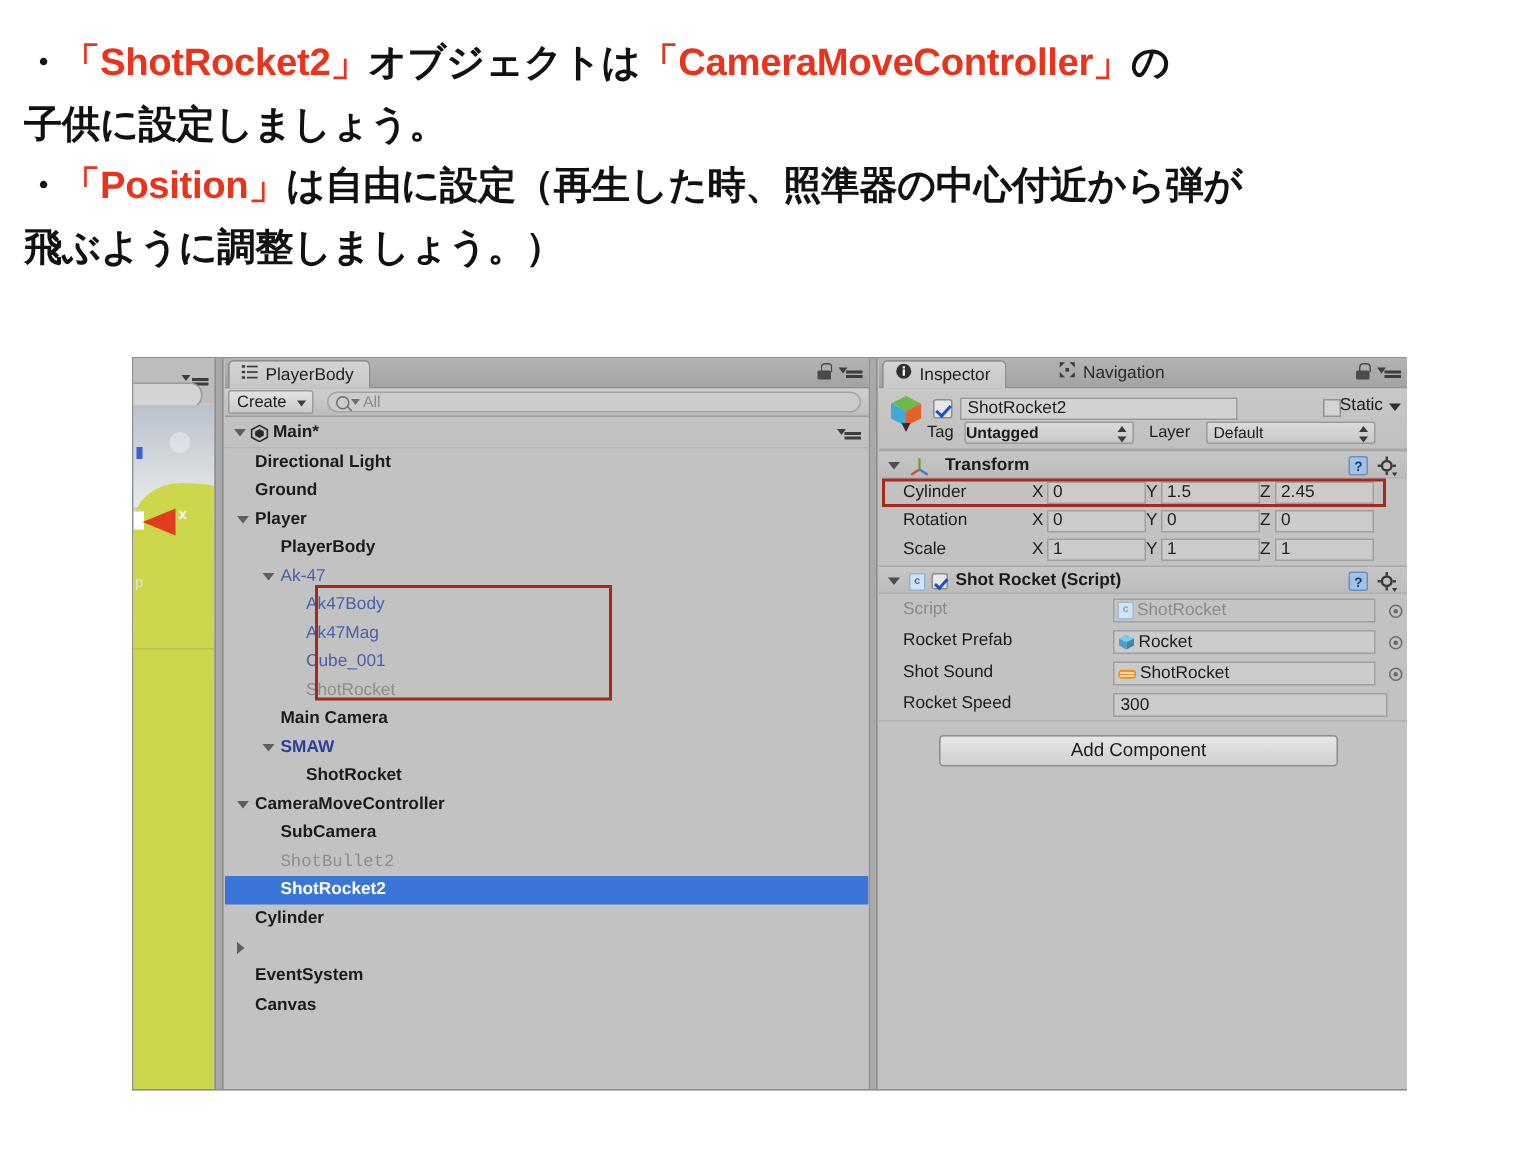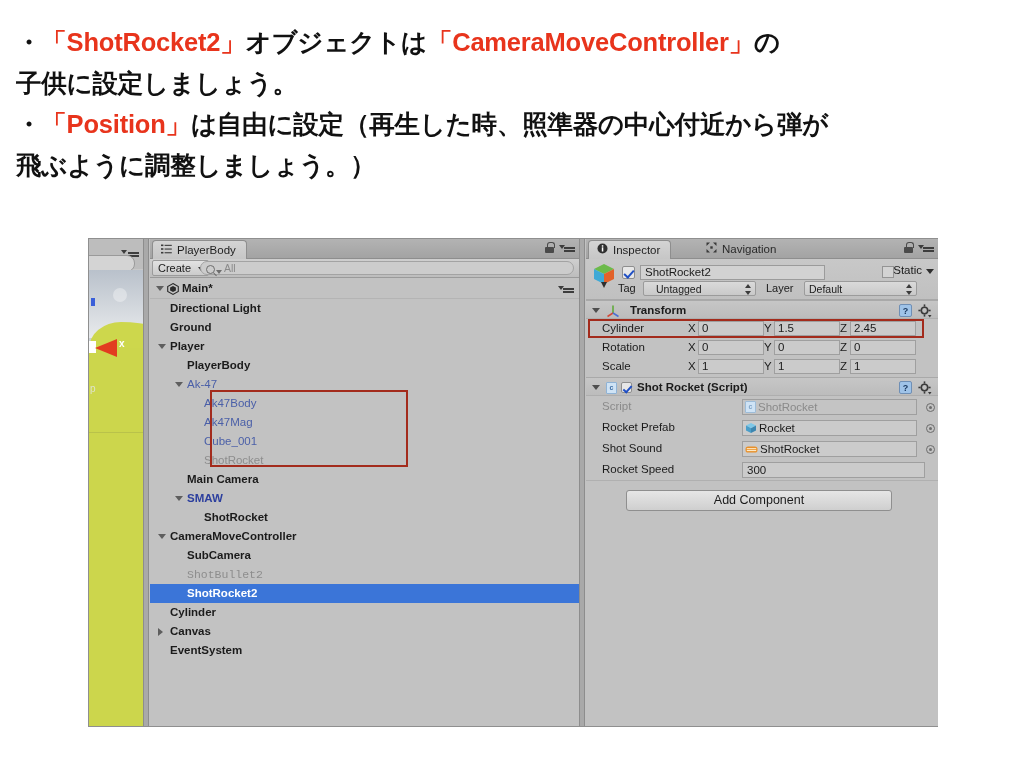--- a/index.html
+++ b/index.html
@@ -128,23 +128,23 @@
     background:linear-gradient(to bottom,#e2e2e2,#cbcbcb);
     border:1px solid #9b9b9b;border-radius:2px;box-sizing:border-box;
     font-size:11px;line-height:15px;padding-left:5px;color:#1b1b1b;
   }
   #create-btn .dd{
     position:absolute;right:4px;top:6px;width:0;height:0;
     border-left:3px solid transparent;border-right:3px solid transparent;
     border-top:4px solid #3b3b3b;
   }
   #hier-search{
-    position:absolute;left:50px;top:2px;right:5px;height:14px;
+    position:absolute;left:68px;top:2px;right:5px;height:14px;
     background:#cccccc;border:1px solid #a3a3a3;border-radius:7px;box-sizing:border-box;
-    display:flex;align-items:flex-end;padding-left:5px;
+    display:flex;align-items:center;padding-left:5px;
   }
   #hier-search .mag{
     width:7px;height:7px;border:1.3px solid #6d6d6d;border-radius:50%;
     position:relative;flex:none;
   }
   #hier-search .mag:after{
     content:"";position:absolute;right:-3px;bottom:-2px;width:4px;height:1.3px;
     background:#6d6d6d;transform:rotate(45deg);
   }
   #hier-search .sc{
@@ -224,21 +224,21 @@
   .static-dd{
     position:absolute;right:4px;top:10px;width:0;height:0;
     border-left:4px solid transparent;border-right:4px solid transparent;
     border-top:5px solid #2e2e2e;
   }
   .tag-lbl{position:absolute;left:32px;top:23px;font-size:11px;}
   .tag-pop{
     position:absolute;left:57px;top:22px;width:113px;height:15px;
     background:linear-gradient(to bottom,#dadada,#c9c9c9);
     border:1px solid #9b9b9b;border-radius:2px;box-sizing:border-box;
-    font-size:10.5px;line-height:14px;padding-left:12px;
+    font-size:10.5px;line-height:14px;padding-left:0;font-weight:bold;
   }
   .layer-lbl{position:absolute;left:180px;top:23px;font-size:11px;}
   .layer-pop{
     position:absolute;left:218px;top:22px;width:113px;height:15px;
     background:linear-gradient(to bottom,#dadada,#c9c9c9);
     border:1px solid #9b9b9b;border-radius:2px;box-sizing:border-box;
     font-size:10.5px;line-height:14px;padding-left:4px;
   }
   .updown{
     position:absolute;right:3px;top:2px;width:7px;height:11px;
@@ -475,21 +475,21 @@
             <span class="lbl c-gray" style="left: 37px; font-family: Liberation Mono, monospace;">ShotBullet2</span>
           </div>
           <div class="row sel">
             <span class="lbl c-dark b" style="left: 37px;">ShotRocket2</span>
           </div>
           <div class="row">
             <span class="lbl c-dark b" style="left: 20px;">Cylinder</span>
           </div>
           <div class="row">
             <span class="tw closed" style="left: 8px;"></span>
-            <span class="lbl c-dark b" style="left: 20px;">Canvas</span>
+            <span class="lbl c-dark b" style="left: 20px; margin-top: 39px;">Canvas</span>
           </div>
           <div class="row">
             <span class="lbl c-dark b" style="left: 20px;">EventSystem</span>
           </div>
         </div>
       <div class="annot" id="annot-hier" style="left:60px;top:111px;width:198px;height:77px;"></div>
     </div>
   </div>
 
   <div class="panel" id="inspector-panel">

